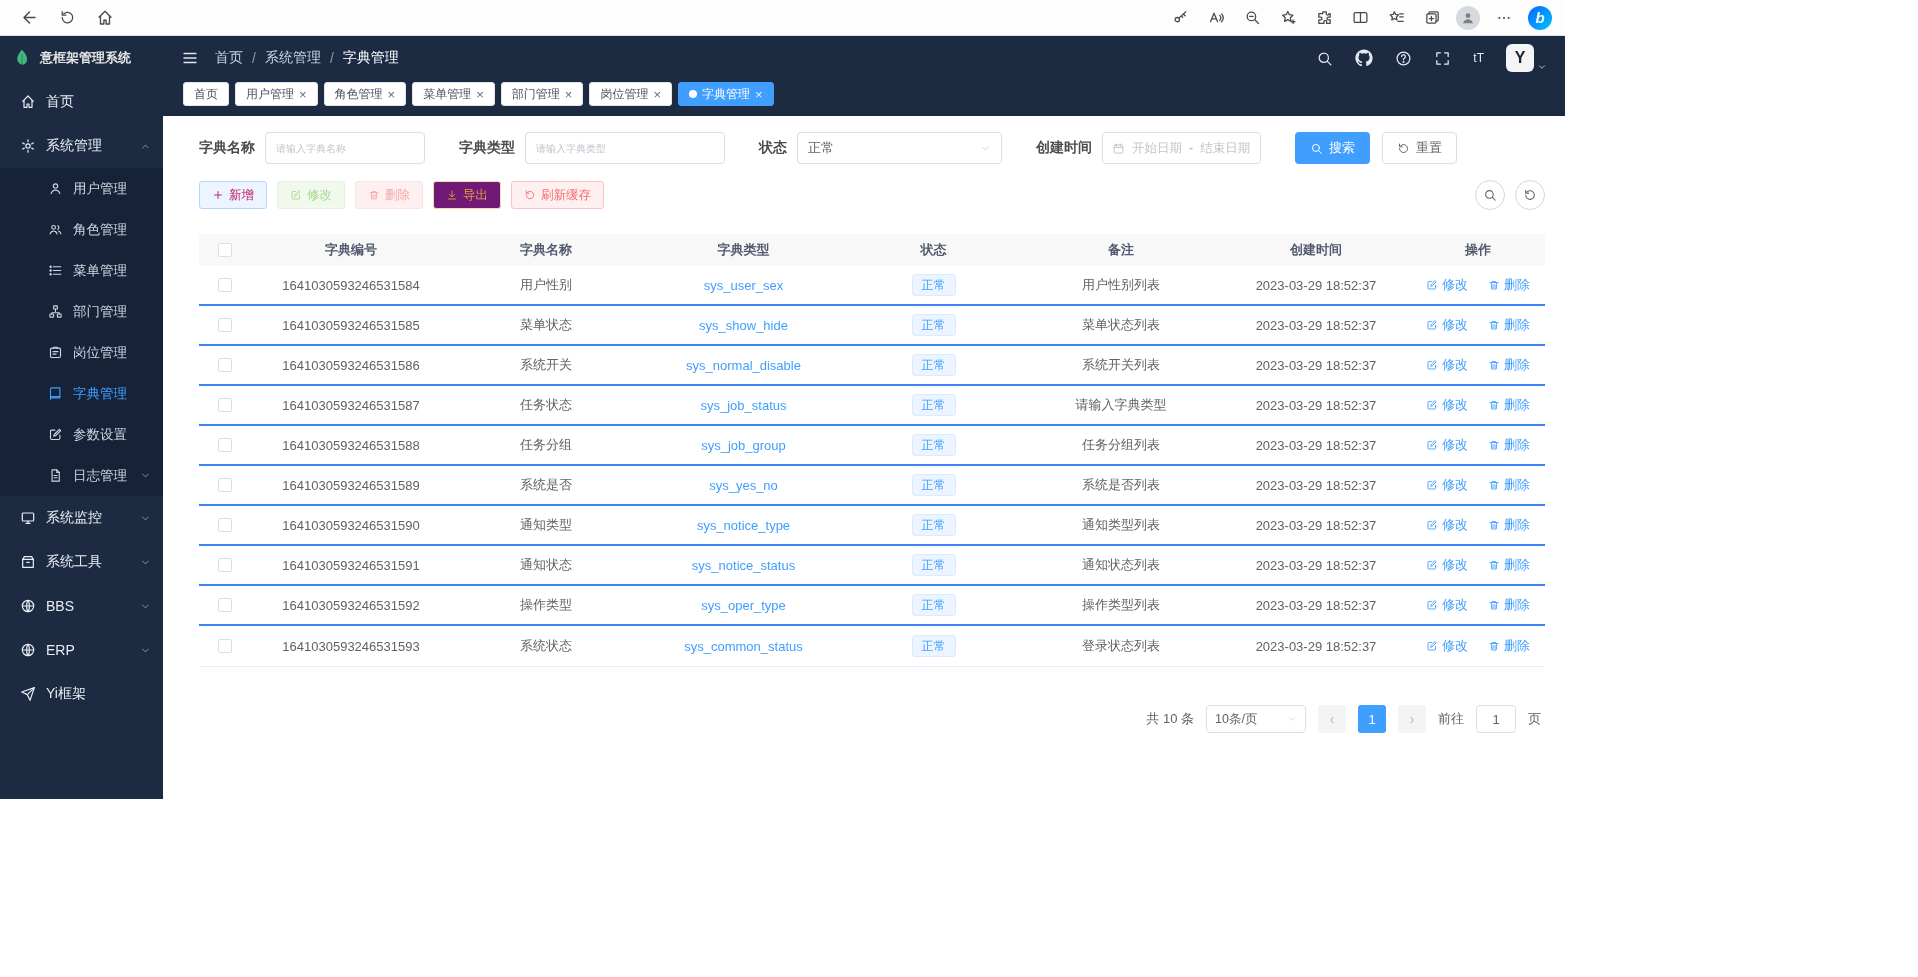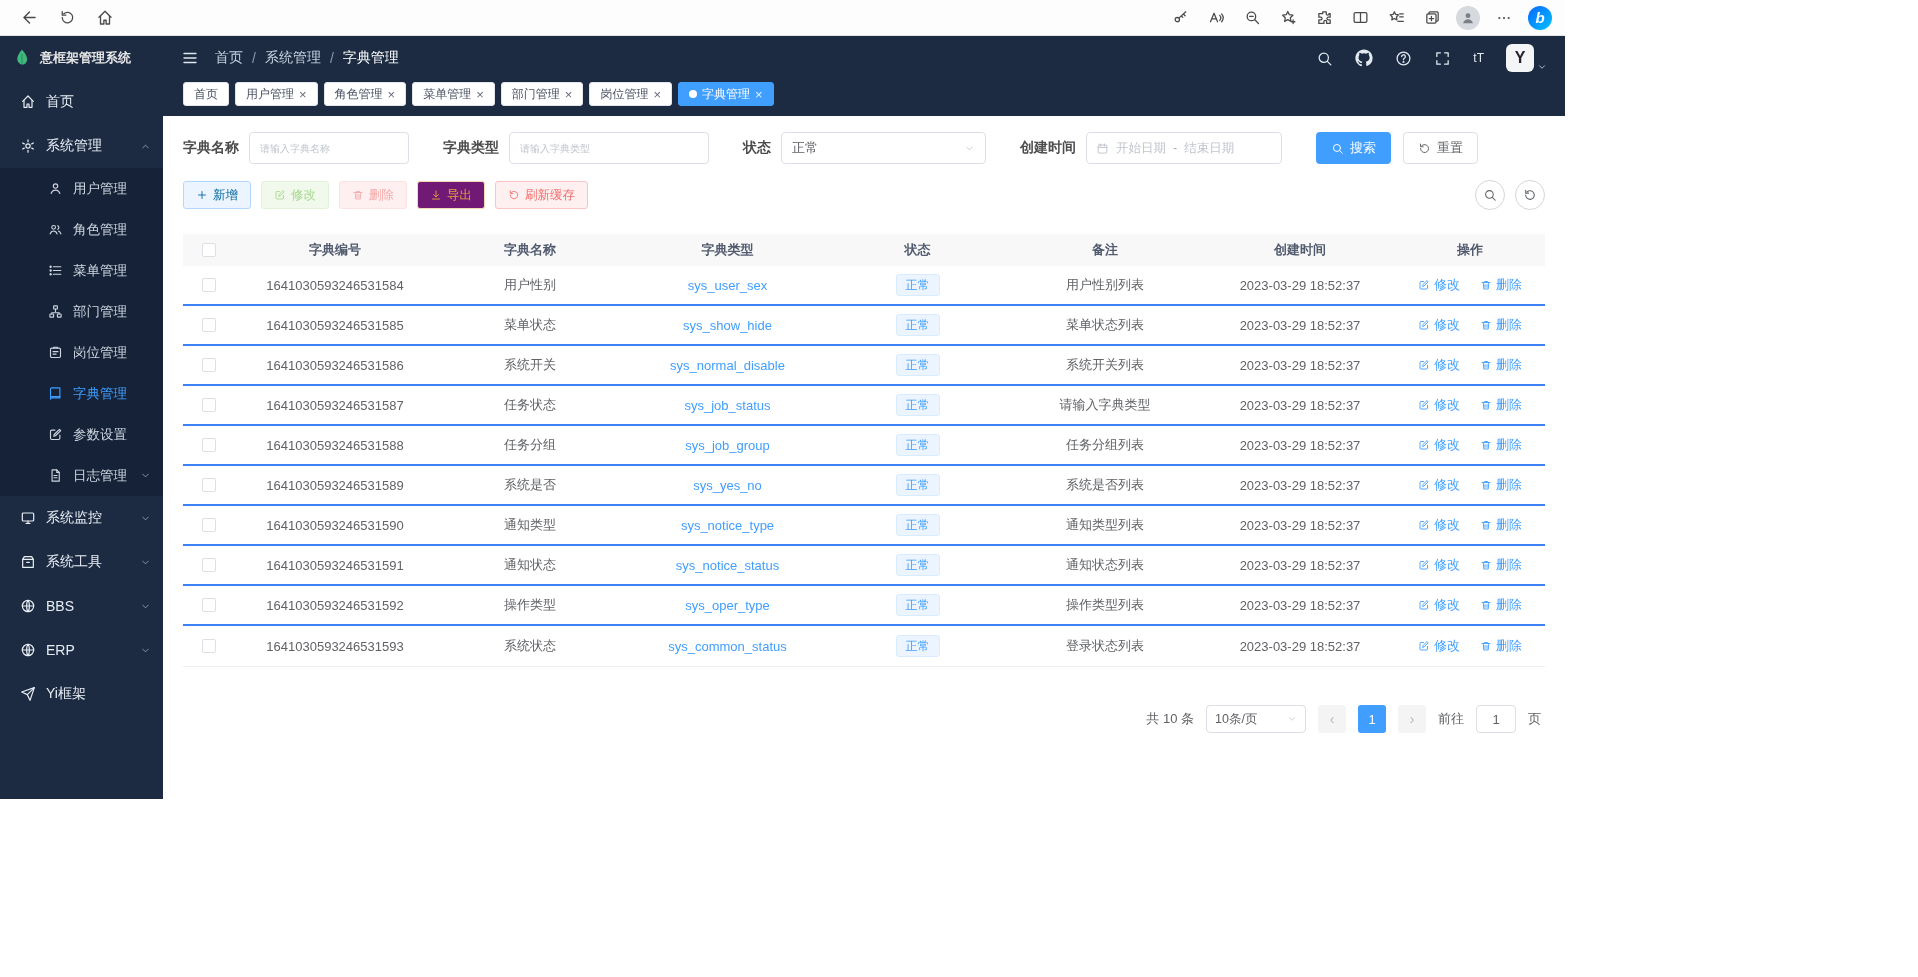--- a/index.html
+++ b/index.html
@@ -41,38 +41,38 @@
   .nav-right { margin-left:auto; display:flex; align-items:center; gap:22px; }
   .nav-ic { color:#e3e9f1; cursor:pointer; }
   .y-logo { width:28px; height:28px; background:#f4f5f7; border-radius:6px; color:#23242a; font-weight:bold; font-size:16px; display:flex; align-items:center; justify-content:center; }
   .tagsbar { height:36px; background:#1c2b42; display:flex; align-items:center; gap:6px; padding:0 20px 8px 20px; }
   .tab { height:24px; background:#ffffff; color:#495060; font-size:12px; display:inline-flex; align-items:center; gap:5px; padding:0 10px; border-radius:3px; cursor:pointer; border:1px solid #e2e6ea; }
   .tab.active { background:#409eff; border-color:#409eff; color:#ffffff; }
   .tab-dot { width:8px; height:8px; border-radius:50%; background:#ffffff; display:inline-block; }
   .tab-close { font-weight:normal; font-size:13px; line-height:1; cursor:pointer; opacity:.85; }
 
   
-  .content { flex:1; background:#ffffff; padding:16px 20px 0 20px; min-width:0; }
+  .content { flex:1; background:#ffffff; padding:16px 20px 0 36px; min-width:0; }
   .filters { display:flex; align-items:center; }
   .f-label { font-size:14px; font-weight:bold; color:#4c4c4c; margin-right:10px; white-space:nowrap; }
   .f-group { display:flex; align-items:center; margin-right:34px; }
   .inp { height:32px; border:1px solid #dcdfe6; border-radius:4px; padding:0 10px; font-size:10px; color:#606266; background:#fff; }
   .inp::placeholder { color:#c0c4cc; }
   .sel { height:32px; width:205px; border:1px solid #dcdfe6; border-radius:4px; display:flex; align-items:center; padding:0 10px; font-size:13px; color:#606266; background:#fff; cursor:pointer; }
   .sel .caret { margin-left:auto; color:#c0c4cc; }
-  .daterange { height:32px; width:196px; border:1px solid #dcdfe6; border-radius:4px; display:flex; align-items:center; gap:7px; padding:0 9px; background:#fff; cursor:pointer; }
+  .daterange { height:32px; width:159px; border:1px solid #dcdfe6; border-radius:4px; display:flex; align-items:center; gap:7px; padding:0 9px; background:#fff; cursor:pointer; }
   .daterange .ph { font-size:12.5px; color:#c0c4cc; white-space:nowrap; }
   .daterange .sep { font-size:12.5px; color:#a8abb2; }
   .btn { height:32px; border-radius:4px; font-size:13px; display:inline-flex; align-items:center; gap:6px; padding:0 14px; cursor:pointer; border:1px solid transparent; }
   .btn-primary { background:#409eff; color:#fff; }
   .btn-plainwhite { background:#fff; color:#606266; border-color:#dcdfe6; }
 
   .action-row { display:flex; align-items:center; margin-top:16px; }
   .abtn { height:28px; border-radius:3px; font-size:12.5px; display:inline-flex; align-items:center; gap:5px; padding:0 12px; cursor:pointer; margin-right:10px; border:1px solid transparent; }
-  .a-add { background:#ecf5ff; border-color:#b3d8ff; color:#0369a1; }
+  .a-add { background:#ecf5ff; border-color:#b3d8ff; color:#be185d; }
   .a-edit { background:#f0f9eb; border-color:#e1f3d8; color:#a8d791; cursor:not-allowed; }
   .a-del { background:#fef0f0; border-color:#fde2e2; color:#f6a8a8; cursor:not-allowed; }
   .a-exp { background:#701a75; border-color:#f5dab1; color:#e6a23c;font-family:Liberation Serif, serif; }
   .a-cache { background:#fef0f0; border-color:#fbc4c4; color:#f56c6c; }
   .circle-btn { width:30px; height:30px; border-radius:50%; border:1px solid #d3d6dc; display:flex; align-items:center; justify-content:center; color:#5f6368; cursor:pointer; background:#fff; }
   .action-spacer { margin-left:auto; display:flex; gap:10px; }
 
   
   .table { margin-top:24px; border-bottom:1px solid #ebeef5; }
   .t-head, .t-row { display:grid; grid-template-columns:52px 200px 190px 205px 175px 200px 190px 1fr; align-items:center; }

